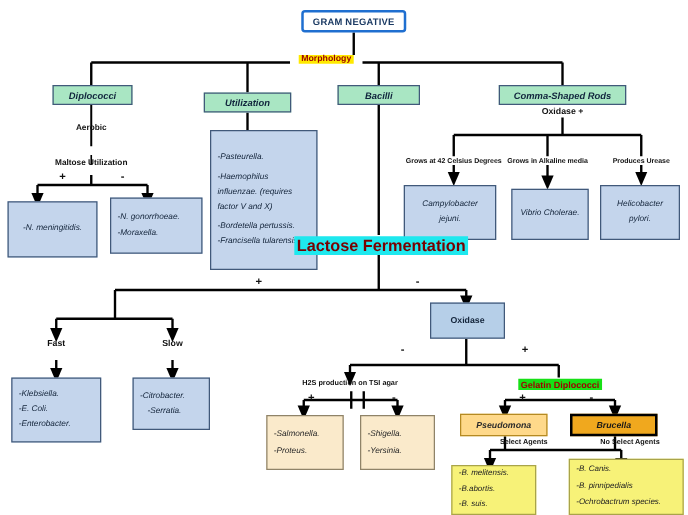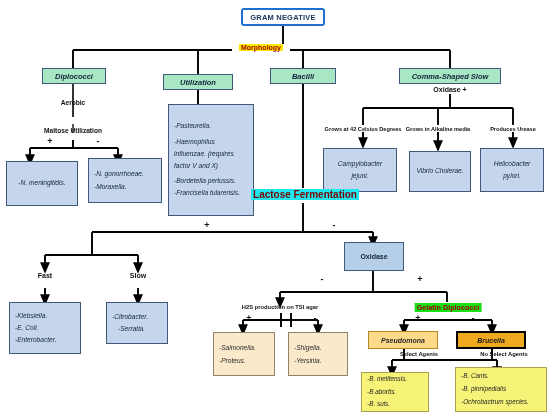--- a/index.html
+++ b/index.html
@@ -60,21 +60,21 @@
     font-size:6.4px;font-style:italic;color:#232323;text-align:left;
     justify-content:flex-start;padding-left:5px;
   }
   .yellow-box .ln{display:block;line-height:2.0;}
 
   
   .lbl{position:absolute;font-size:6.6px;font-weight:bold;color:#111;white-space:nowrap;}
   .lbl.c{transform:translateX(-50%);text-align:center;}
   .sign{position:absolute;font-size:9px;font-weight:bold;color:#111;transform:translateX(-50%);}
   .hl-yellow{background:#ffe900;color:#9c0000;padding:0 2px;font-size:7px;}
-  .hl-cyan{background:#1ee8ee;color:#7a0000;padding:0 2px;font-size:10px;}
+  .hl-cyan{background:#1ee8ee;color:#7a0000;padding:0 2px;font-size:13px;}
   .hl-green{background:#17e016;color:#a00000;padding:0 2px;font-size:7.2px;}
 </style>
 </head>
 <body>
 
 <svg id="canvas" viewBox="0 0 550 412" xmlns="http://www.w3.org/2000/svg">
   <defs>
     <marker id="ar" markerWidth="7" markerHeight="7" refX="3" refY="3.2" orient="auto" markerUnits="strokeWidth">
       <path d="M0,0.6 L6,3.2 L0,5.8 z" fill="#000"></path>
     </marker>
@@ -158,21 +158,21 @@
 <div class="node green-box" style="left:42px;top:68px;width:64px;height:16px;">
   <span>Diplococci</span>
 </div>
 <div class="node green-box" style="left:163px;top:74px;width:70px;height:16px;">
   <span>Utilization</span>
 </div>
 <div class="node green-box" style="left:270px;top:68px;width:66px;height:16px;">
   <span>Bacilli</span>
 </div>
 <div class="node green-box" style="left:399px;top:68px;width:102px;height:16px;">
-  <span>Comma-Shaped Slow</span>
+  <span>Comma-Shaped Rods</span>
 </div>
 
 <div class="lbl c" style="left:73px;top:99px;">Aerobic</div>
 <div class="lbl c" style="left:73px;top:127px;">Maltose Utilization</div>
 <div class="sign" style="left:50px;top:136px;">+</div>
 <div class="sign" style="left:98px;top:136px;">-</div>
 
 <div class="node blue-box center" style="left:6px;top:161px;width:72px;height:45px;">
   <span class="ln">-N. meningitidis.</span>
 </div>

